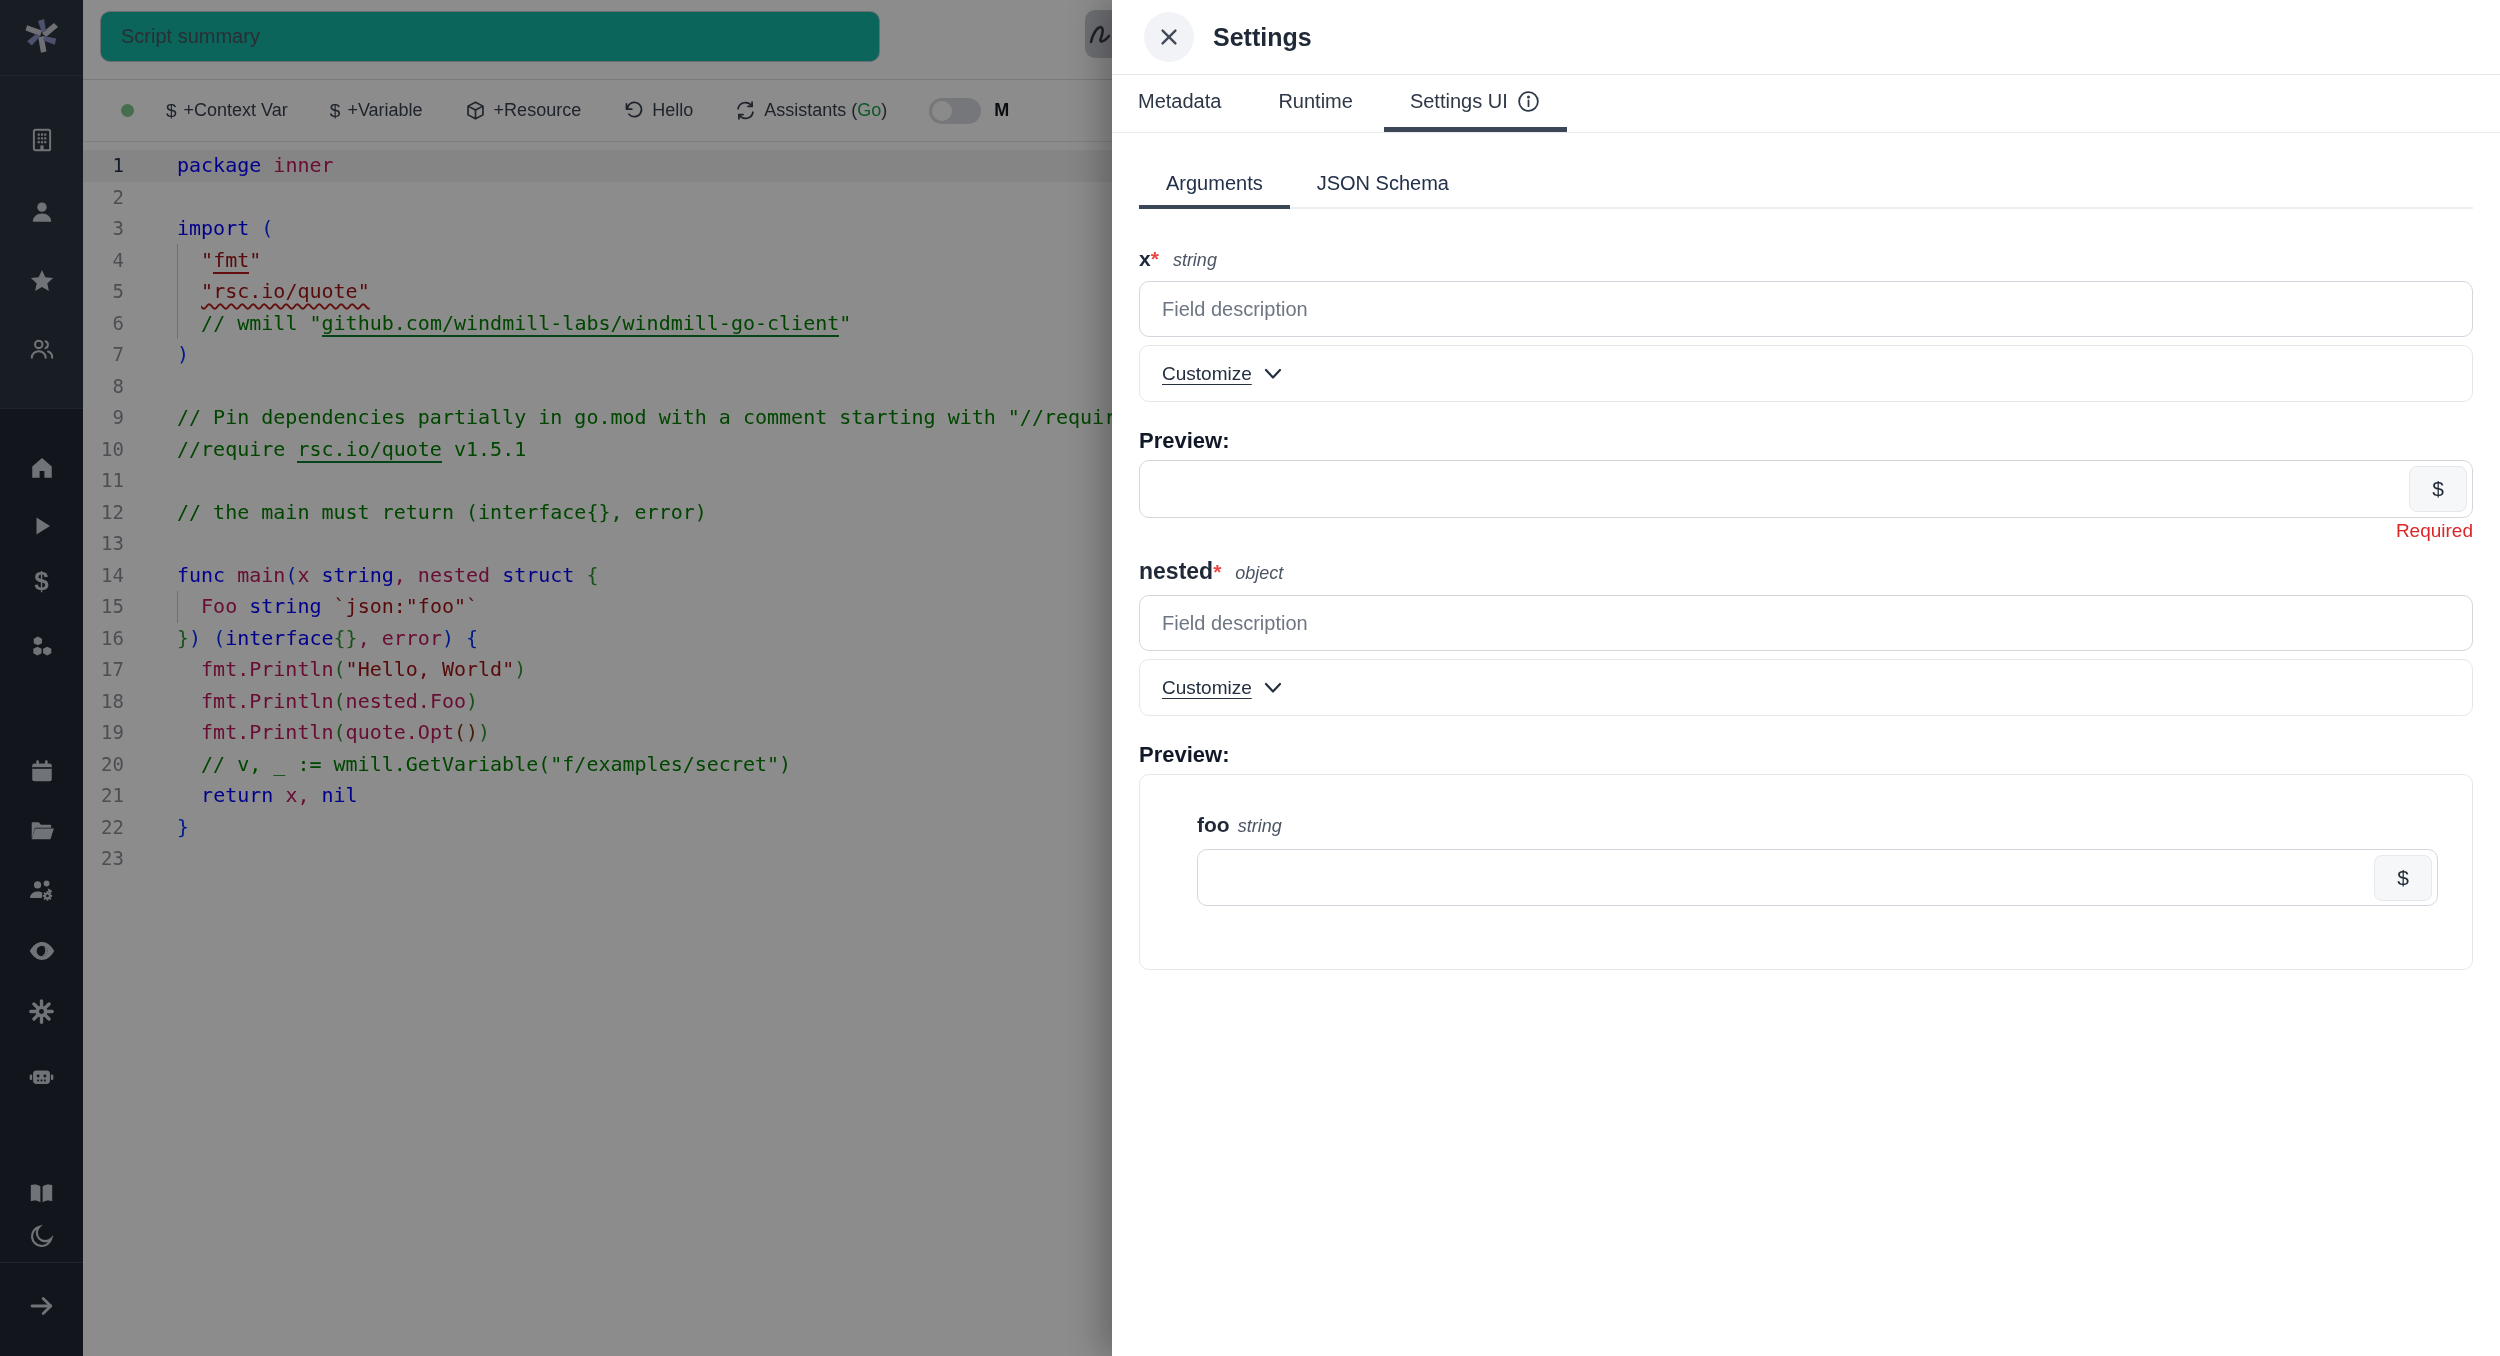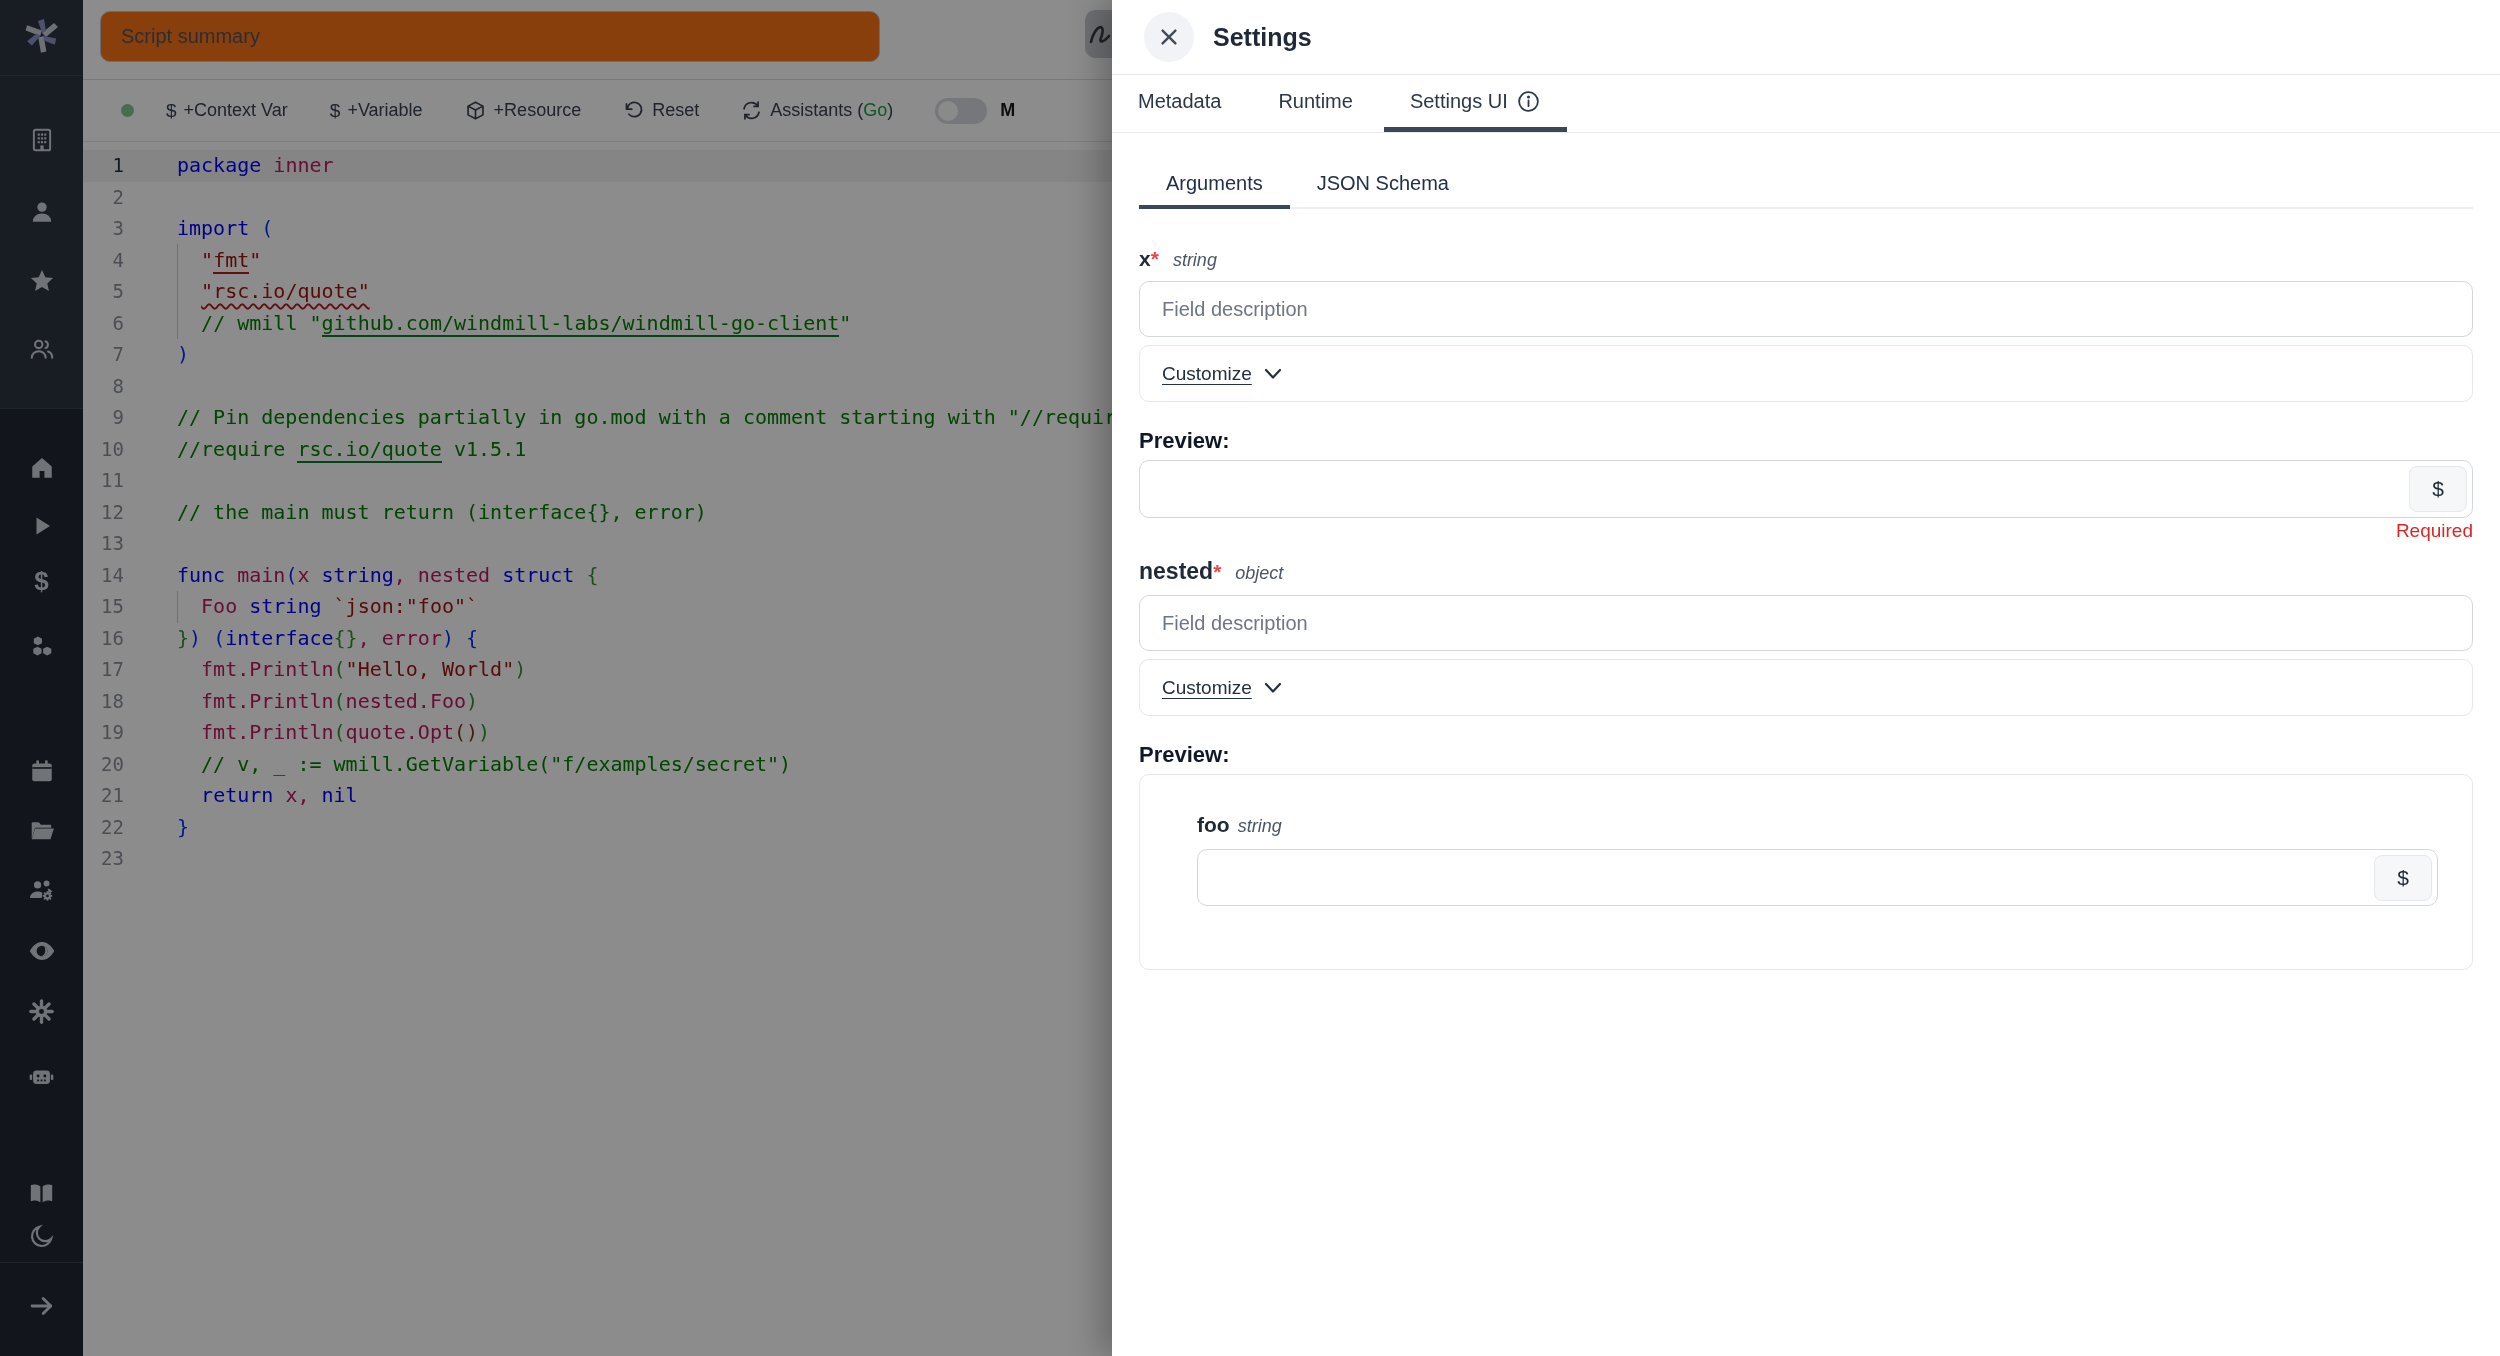--- a/index.html
+++ b/index.html
@@ -11,21 +11,21 @@
   .sb-logo{position:absolute;left:0;top:13px;width:83px;display:flex;justify-content:center;}
   .sb-div1{position:absolute;left:0;top:75px;width:83px;border-top:1px solid #3b4252;}
   .sb-div2{position:absolute;left:0;top:1262px;width:83px;border-top:1px solid #3b4252;}
   .sb-icon{position:absolute;left:0;width:83px;display:flex;justify-content:center;color:#ccd1d9;}
   .sb-icon svg{display:block;}
   .dollar-glyph{font-size:26px;font-weight:700;line-height:26px;color:#ccd1d9;}
 
   
   .editor{position:absolute;left:83px;top:0;width:1029px;height:1356px;background:#fff;overflow:hidden;z-index:10;}
   .summary-row{position:relative;height:79px;border-bottom:1px solid #d9dce1;}
-  .summary-input{position:absolute;left:17px;top:11px;width:780px;height:51px;border:1.5px solid #c3c7cd;border-radius:10px;font-size:20px;font-weight:500;color:#374151;padding:0 20px;box-sizing:border-box;background:#f97316;font-family:"Liberation Sans",sans-serif;outline:none;}
+  .summary-input{position:absolute;left:17px;top:11px;width:780px;height:51px;border:1.5px solid #c3c7cd;border-radius:10px;font-size:20px;font-weight:500;color:#374151;padding:0 20px;box-sizing:border-box;background:#14b8a6;font-family:"Liberation Sans",sans-serif;outline:none;}
   .summary-input::placeholder{color:#4d5562;opacity:1;}
   .partial-btn{position:absolute;top:10px;right:0;width:27px;height:48px;background:#c9ccd2;border-radius:10px 0 0 10px;}
   .toolbar{height:62px;border-bottom:1px solid #e3e5e9;display:flex;align-items:center;padding-left:38px;box-sizing:border-box;}
   .status-dot{width:13px;height:13px;border-radius:50%;background:#7cc98f;margin-right:32px;flex:none;}
   .tb-item{display:flex;align-items:center;margin-right:42px;font-size:18px;color:#3a4350;white-space:nowrap;cursor:pointer;}
   .tb-item .dls{font-size:19px;font-weight:500;margin-right:7px;}
   .tb-item svg{margin-right:8px;flex:none;}
   .go-green{color:#16a34a;}
   .toggle{position:relative;width:52px;height:26px;border-radius:13px;background:#d6d9de;flex:none;margin-right:13px;cursor:pointer;}
   .knob{position:absolute;left:3px;top:3px;width:20px;height:20px;border-radius:50%;background:#fbfbfc;}
@@ -284,21 +284,21 @@
             <path d="M3.5,7 L12,11.5 L20.5,7"></path>
             <line x1="12" y1="11.5" x2="12" y2="21.5"></line>
           </svg>
         <span>+Resource</span>
       </div>
       <div class="tb-item">
         <svg width="21" height="21" viewBox="0 0 24 24" fill="none" stroke="#3a4350" stroke-width="2" stroke-linecap="round" stroke-linejoin="round">
             <polyline points="4,4.5 4,10.5 10,10.5"></polyline>
             <path d="M4.8,10.5 a8.2,8.2 0 1 1 2.0,5.8"></path>
           </svg>
-        <span>Reset</span>
+        <span>Hello</span>
       </div>
       <div class="tb-item">
         <svg width="21" height="21" viewBox="0 0 24 24" fill="none" stroke="#3a4350" stroke-width="2" stroke-linecap="round">
             <path d="M3.5,10 a8.6,8.6 0 0 1 15.6,-3.2"></path>
             <polyline points="19.5,2.5 19.5,7.2 14.8,7.2"></polyline>
             <path d="M20.5,14 a8.6,8.6 0 0 1 -15.6,3.2"></path>
             <polyline points="4.5,21.5 4.5,16.8 9.2,16.8"></polyline>
           </svg>
         <span>Assistants (</span>
           <span class="go-green">Go</span>

